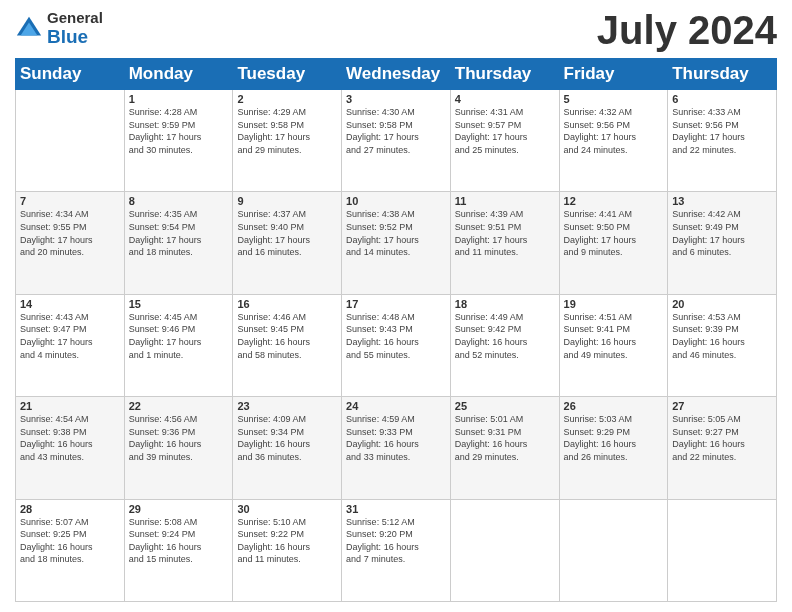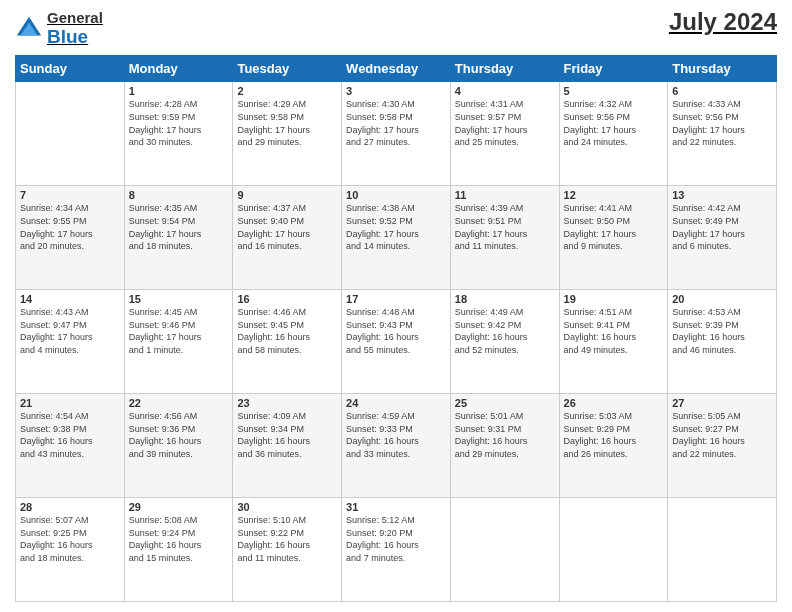--- a/index.html
+++ b/index.html
@@ -15,21 +15,20 @@
       height: 612px;
       padding: 10px 15px;
       display: flex;
       flex-direction: column;
     }
     .header {
       display: flex;
       justify-content: space-between;
       align-items: flex-start;
       margin-bottom: 8px;
-      text-decoration: underline;
     }
     .logo {
       display: flex;
       align-items: center;
       gap: 4px;
     }
     .logo-text {
       display: flex;
       flex-direction: column;
       line-height: 1.1;
@@ -45,41 +44,41 @@
       color: #1a6eb5;
     }
     .logo-icon {
       width: 28px;
       height: 28px;
     }
     .title-section {
       text-align: right;
     }
     .month-title {
-      font-size: 24px;
+      font-size: 40px;
       font-weight: bold;
       color: #333;
       line-height: 1;
     }
     .location {
       font-size: 14px;
       color: #555;
       margin-top: 2px;
     }
     .calendar {
       flex: 1;
       border: 1px solid #ccc;
       border-collapse: collapse;
       width: 100%;
       table-layout: fixed;
     }
     .calendar th {
       background-color: #1a6eb5;
       color: white;
-      font-size: 13px;
+      font-size: 17px;
       font-weight: bold;
       padding: 5px 4px;
       text-align: left;
       border: 1px solid #1a6eb5;
     }
     .calendar td {
       vertical-align: top;
       border: 1px solid #ccc;
       padding: 3px 4px;
       font-size: 9.5px;

